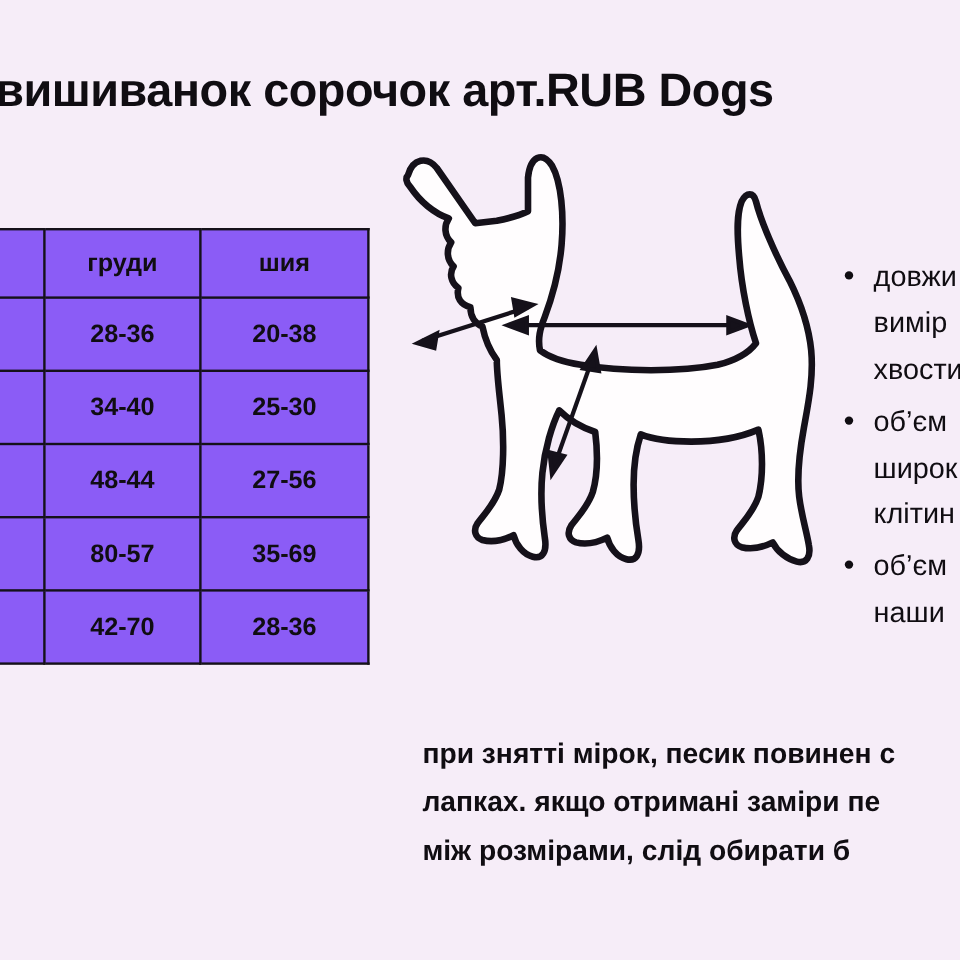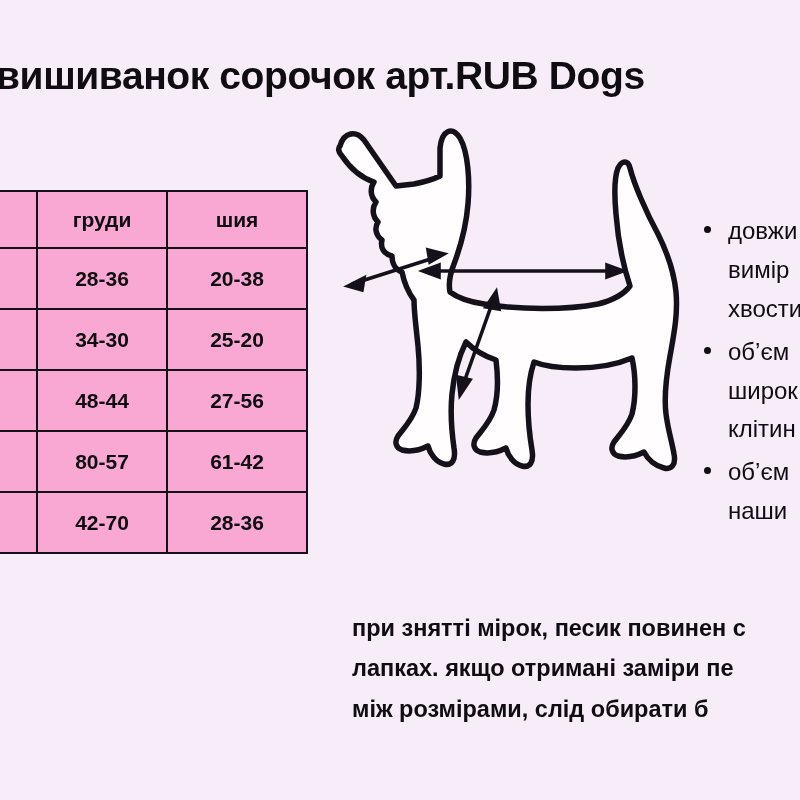--- a/index.html
+++ b/index.html
@@ -41,21 +41,21 @@
   }
   table.size-table th,
   table.size-table td{
     border:2.5px solid #15111a;
     text-align:center;
     font-size:21px;
     font-weight:800;
     color:#100d12;
     padding:0;
     height:59px;
-    background:#f9a8d4;
+    background:#8b5cf6;
   }
   table.size-table th{height:55px;}
   table.size-table col.c0{width:148px;}
   table.size-table col.c1{width:130px;}
   table.size-table col.c2{width:140px;}
 
   
   .dog-figure{
     position:absolute;
     left:318px;
@@ -129,32 +129,32 @@
         </tr>
       </thead>
       <tbody>
         <tr>
           <td></td>
           <td>28-36</td>
           <td>20-38</td>
         </tr>
         <tr>
           <td></td>
-          <td>34-30</td>
-          <td>25-20</td>
+          <td>34-40</td>
+          <td>25-30</td>
         </tr>
         <tr>
           <td></td>
           <td>48-44</td>
           <td>27-56</td>
         </tr>
         <tr>
           <td></td>
           <td>80-57</td>
-          <td>61-42</td>
+          <td>35-69</td>
         </tr>
         <tr>
           <td></td>
           <td>42-70</td>
           <td>28-36</td>
         </tr>
       </tbody>
     </table>
   </div>
 

